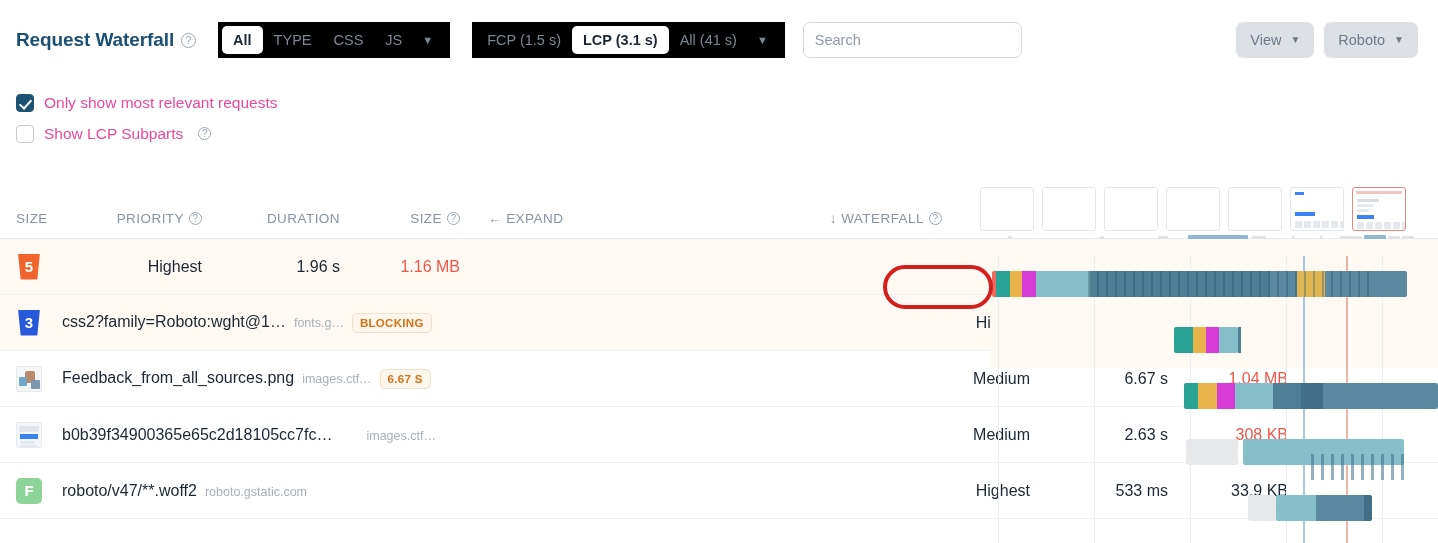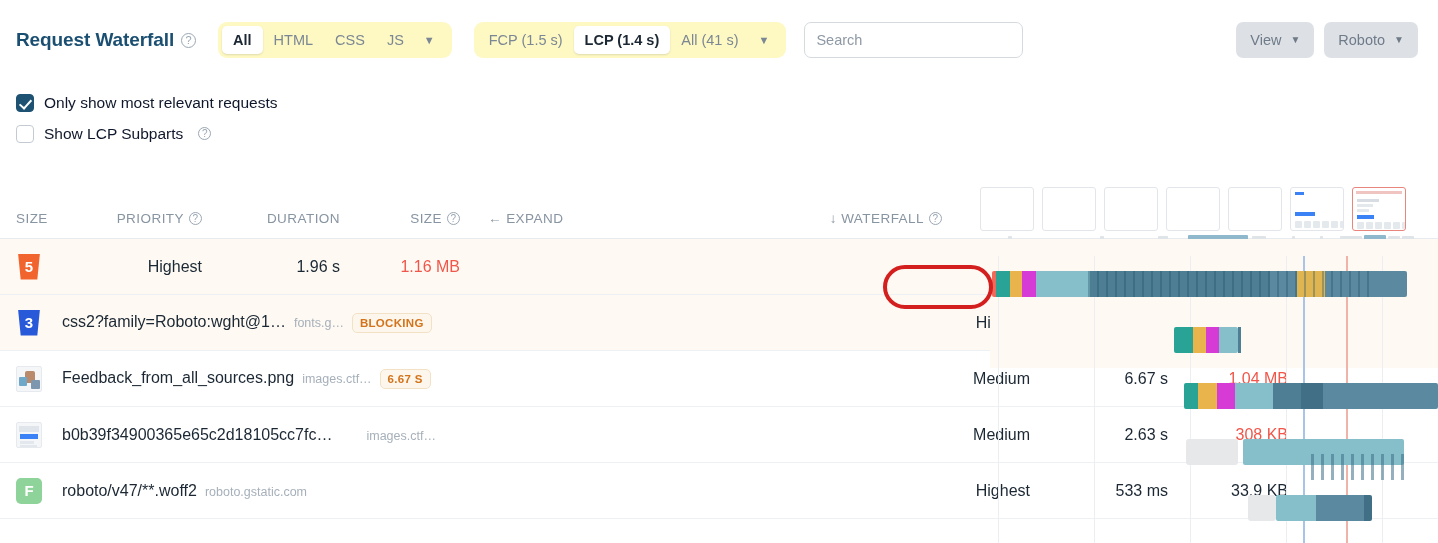--- a/index.html
+++ b/index.html
@@ -40,22 +40,22 @@
     font-weight:normal;
     vertical-align:2px;
     margin-left:7px;
     font-family:"Liberation Sans", sans-serif;
   }
   .help-icon.sm { width:13px; height:13px; font-size:10px; line-height:11px; margin-left:5px; vertical-align:1px;}
 
   .seg-group {
     display:flex;
     align-items:center;
-    background:#fef9c3;
-    border-radius:9px;
+    background:#000000;
+    border-radius:0;
     padding:4px;
     height:36px;
     margin-left:22px;
   }
   .seg-btn {
     font-size:14.5px;
     color:#7b8794;
     padding:0 11px;
     height:28px;
     line-height:28px;
@@ -122,21 +122,21 @@
     position:relative;
   }
   .chk.on { background:#1d5272; border-color:#1d5272; }
   .chk.on:after {
     content:"";
     position:absolute; left:5px; top:2px;
     width:5px; height:10px;
     border:solid #fff; border-width:0 2px 2px 0;
     transform:rotate(42deg);
   }
-  .chk-label { font-size:15.5px; color:#0f172a; white-space:nowrap; }
+  .chk-label { font-size:15.5px; color:#ec4899; white-space:nowrap; }
 
   
   .filmstrip {
     position:absolute;
     left:980px; top:108px;
     width:440px;
     height:95px;
   }
   .frames { display:flex; gap:8px; align-items:flex-start; }
   .frame {
@@ -255,29 +255,29 @@
 </head>
 <body>
 
 <div class="toolbar">
   <div>
     <span class="wf-title">Request Waterfall</span><span class="help-icon">?</span>
   </div>
 
   <div class="seg-group">
     <div class="seg-btn active">All</div>
-    <div class="seg-btn">HTML</div>
+    <div class="seg-btn">TYPE</div>
     <div class="seg-btn">CSS</div>
     <div class="seg-btn">JS</div>
     <div class="caret">▼</div>
   </div>
 
   <div class="seg-group">
     <div class="seg-btn">FCP (1.5 s)</div>
-    <div class="seg-btn active">LCP (1.4 s)</div>
+    <div class="seg-btn active">LCP (3.1 s)</div>
     <div class="seg-btn">All (41 s)</div>
     <div class="caret">▼</div>
   </div>
 
   <input class="search-box" type="text" placeholder="Search" style="">
 
   <div class="right-btns">
     <div class="drop-btn">
       <span>View</span>
       <span class="tri">▼</span>

